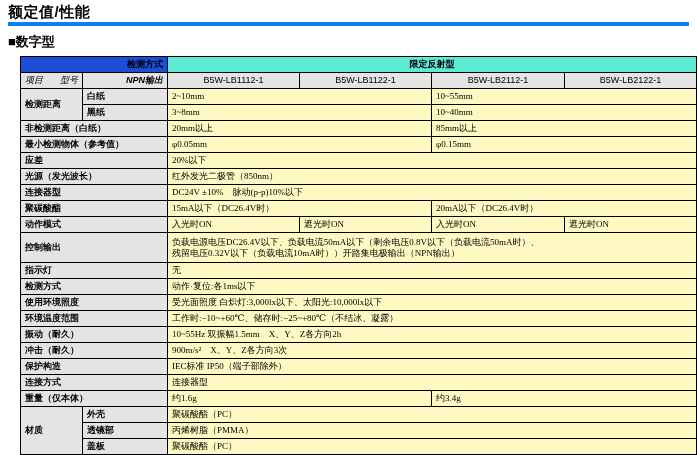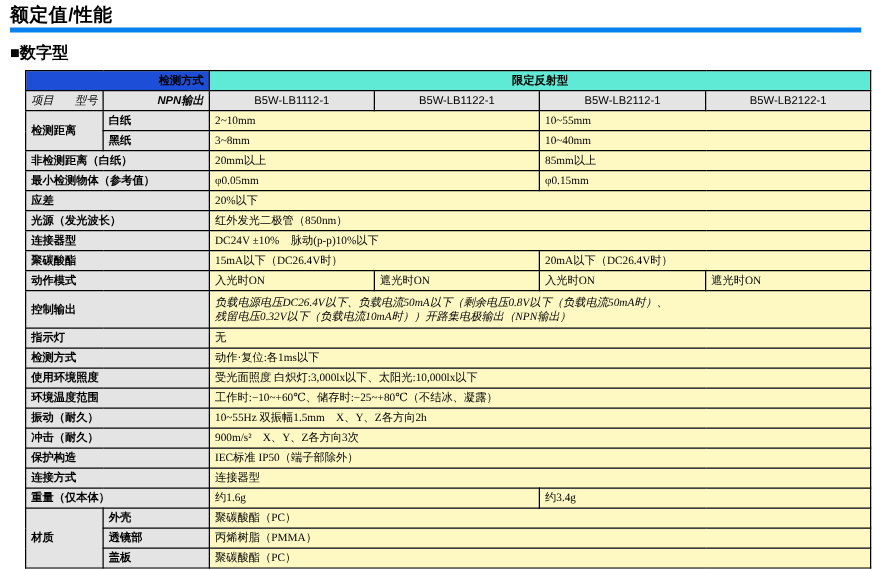--- a/index.html
+++ b/index.html
@@ -17,21 +17,21 @@
     font-size:9px; line-height:1.15; vertical-align:middle; overflow:hidden; white-space:nowrap; }
   td.lab { background:#e4e4e4; font-weight:bold; text-align:left; }
   td.lab-r { background:#1d4ed8; font-weight:bold; text-align:right; }
   td.model { background:#e4e4e4; font-weight:normal; text-align:center; font-size:9.5px; border-bottom:2px solid #000; }
   td.typehdr { background:#5eead4; font-weight:bold; text-align:center; }
   td.corner { background:#e4e4e4; border-bottom:2px solid #000;font-style:italic; }
   td.val { font-family:"Liberation Serif","DejaVu Serif",serif; font-size:9.5px; background:#fef9c3; }
   td.val-wrap { white-space:normal; }
   .itemmodel { display:flex; justify-content:space-between; align-items:center; }
   tr.tall td { height:30px; }
-  .ctrl-line { display:block;font-style:italic; }
+  .ctrl-line { display:block; }
 </style>
 </head>
 <body>
 
 <div class="page">
   <div class="title">额定值/性能</div>
   <div class="title-rule"></div>
   <div class="section">■数字型</div>
 
   <table class="spec">

